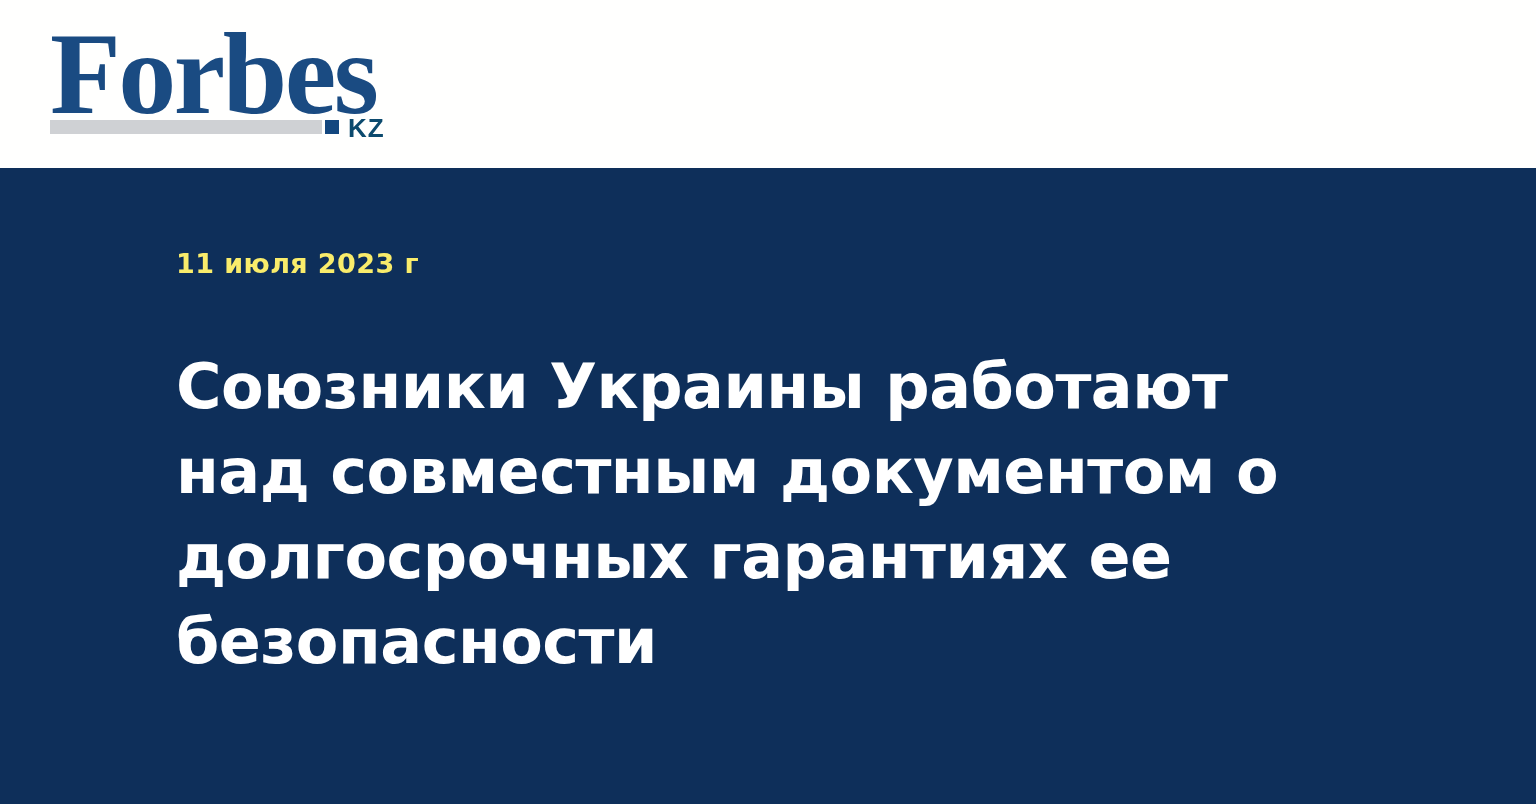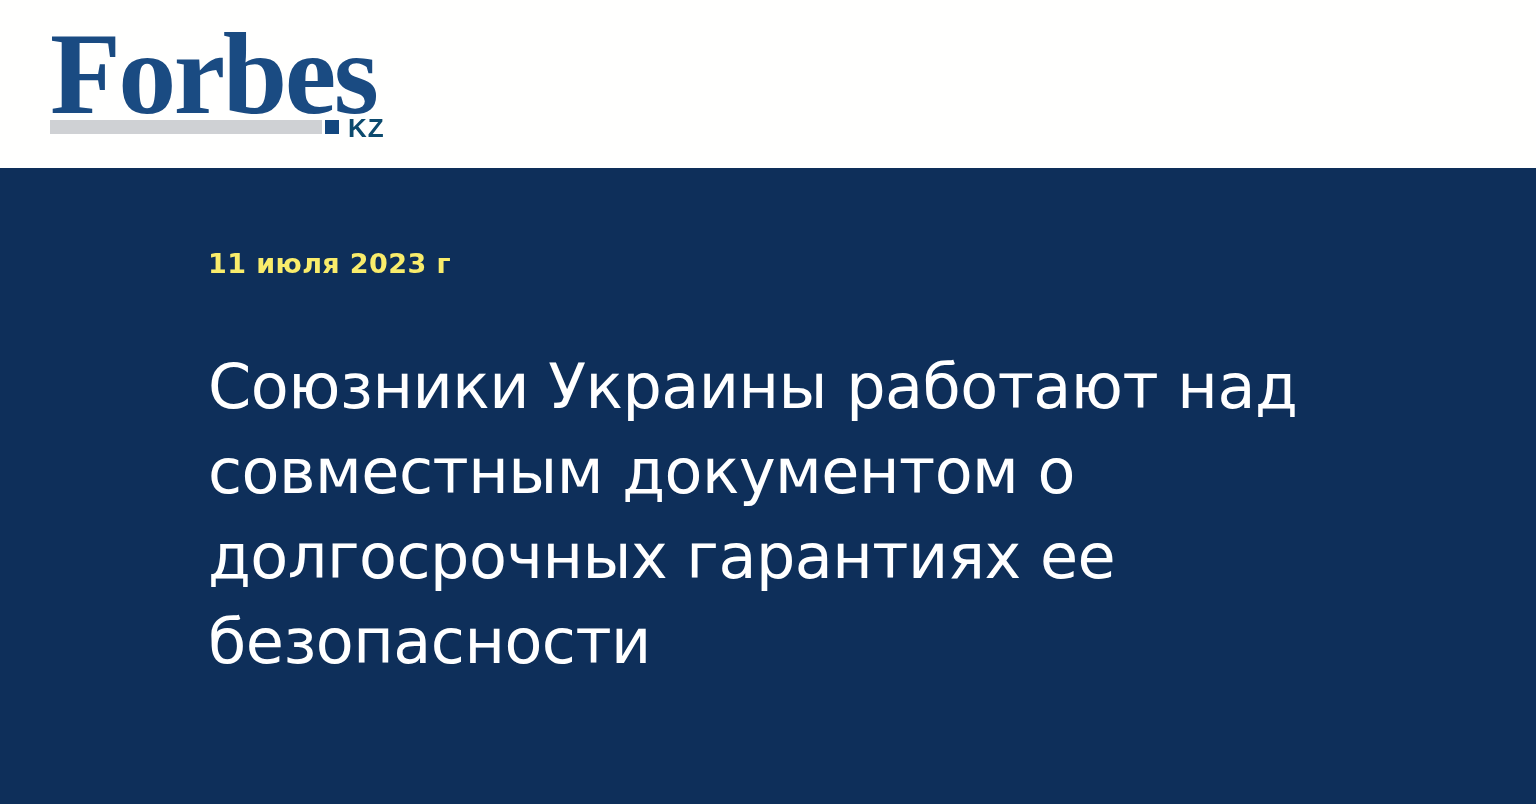--- a/index.html
+++ b/index.html
@@ -95,41 +95,40 @@
     width: 1536px;
     height: 636px;
     background: #0E2F5A;
   }
 
   .hero-inner {
     position: absolute;
     left: 176px;
     top: 0;
     width: 1200px;
-    margin-left: 32px;
   }
 
   .article-date {
     margin: 0;
     padding-top: 82px;
     font-family: "DejaVu Sans", "Liberation Sans", sans-serif;
     font-weight: 700;
     font-size: 27px;
     line-height: 1;
     letter-spacing: 0.4px;
     color: #F9EC6B;
     white-space: nowrap;
   }
 
   .article-title {
     margin: 0;
     padding-top: 67px;
     max-width: 1185px;
     font-family: "DejaVu Sans", "Liberation Sans", sans-serif;
-    font-weight: 400;
+    font-weight: 700;
     font-size: 62px;
     line-height: 85px;
     letter-spacing: -0.5px;
     color: #FFFFFF;
   }
 </style>
 </head>
 <body>
 
 <div class="page">

